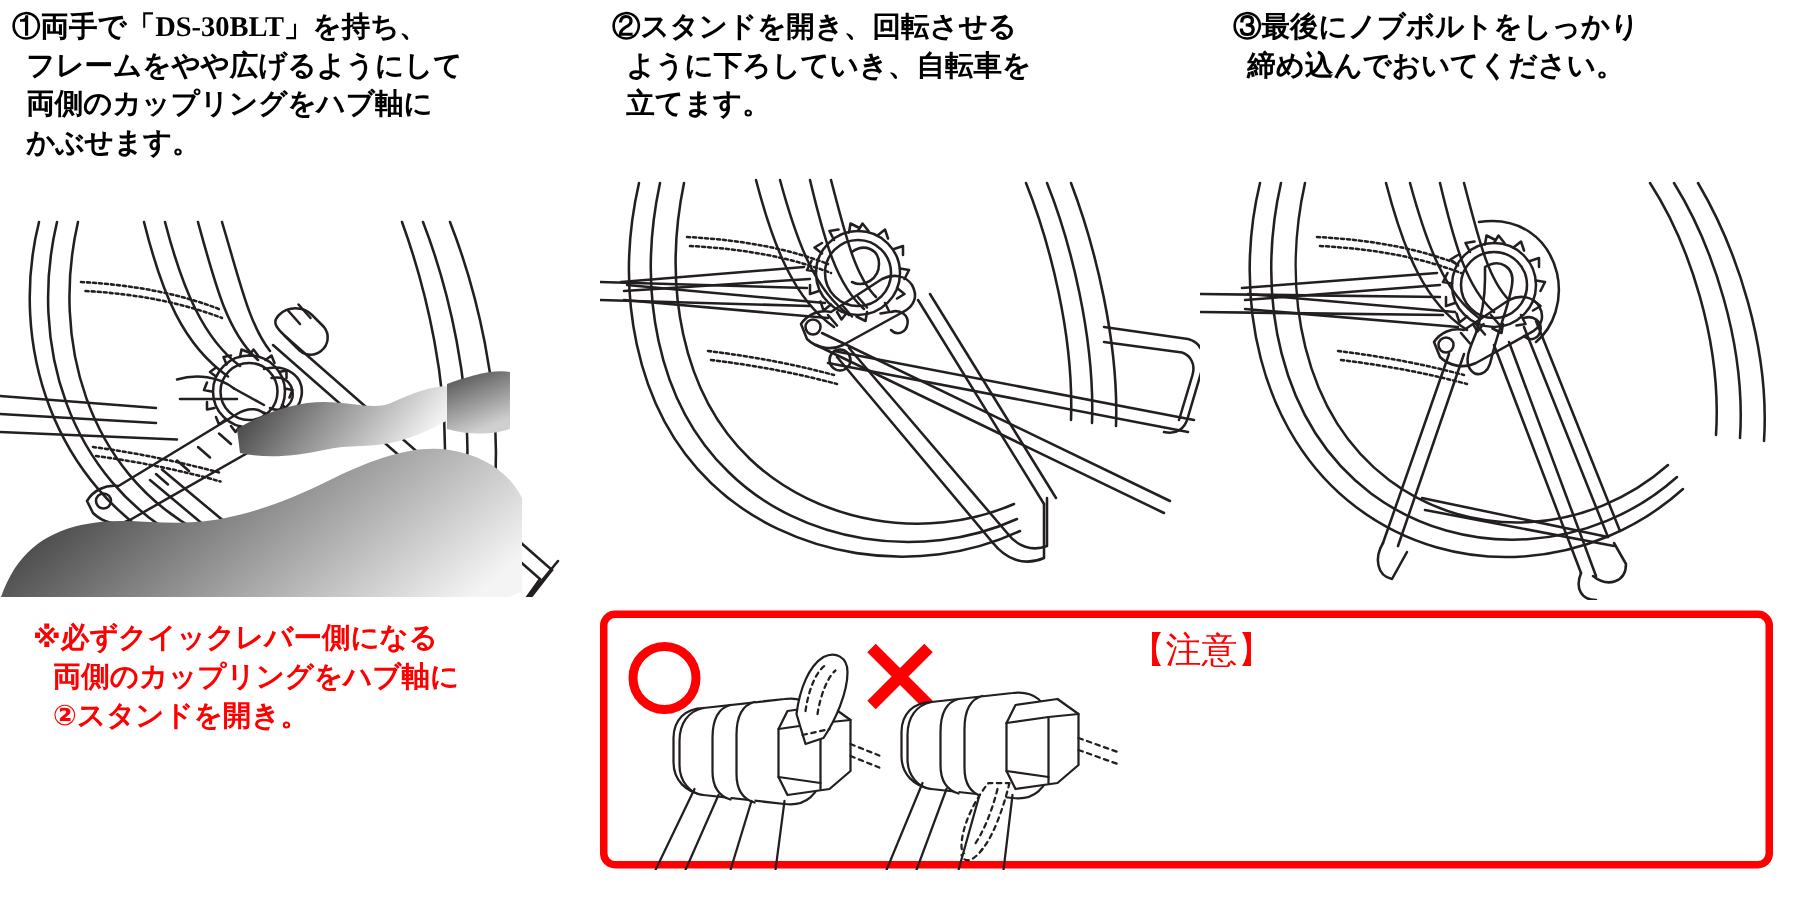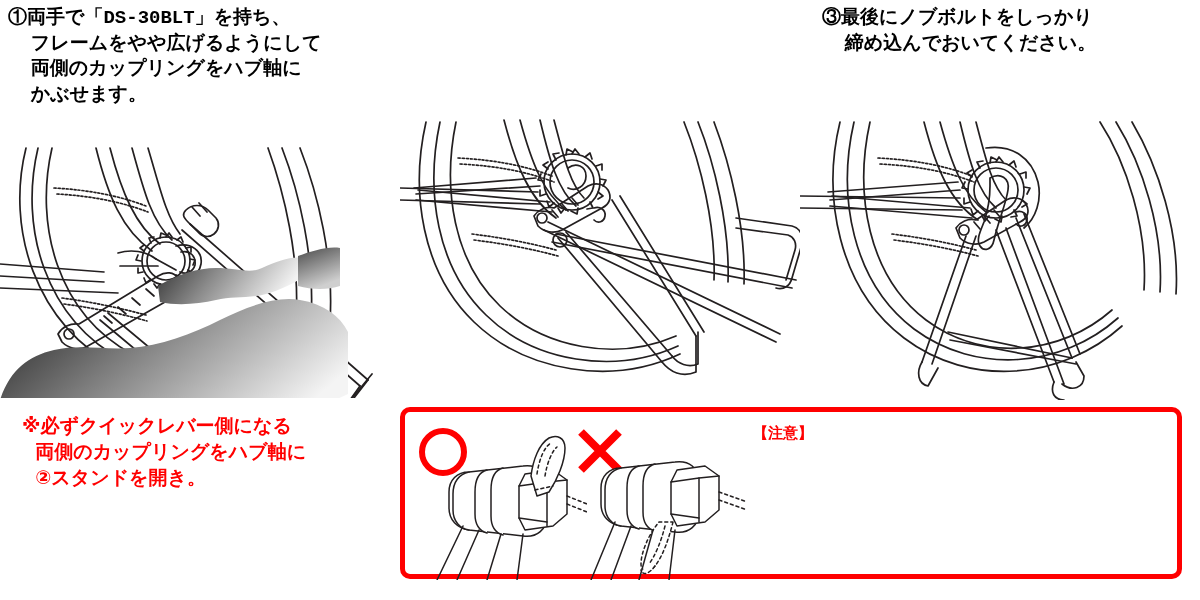--- a/index.html
+++ b/index.html
@@ -13,21 +13,21 @@
   #page {
     position: relative;
     width: 1200px;
     height: 600px;
     background: #ffffff;
     overflow: hidden;
   }
 
   .step-text {
     position: absolute;
-    font-family: Liberation Mono, monospace;
+    font-family: Liberation Serif, serif;
     font-weight: 700;
     font-size: 19px;
     line-height: 25.5px;
     color: #000000;
     white-space: pre;
     letter-spacing: 0px;
   }
 
   .note-text {
     position: absolute;
@@ -47,22 +47,22 @@
     height: 172px;
     border: 5px solid #ff0000;
     border-radius: 10px;
     box-sizing: border-box;
     background: #ffffff;
   }
 
   .warn-text {
     position: absolute;
     font-family: "DejaVu Sans", "Liberation Sans", sans-serif;
-    font-weight: 700;
-    font-size: 15px;
+    font-weight: 400;
+    font-size: 24px;
     line-height: 25px;
     color: #ff0000;
     white-space: pre;
   }
 
   .illus {
     position: absolute;
   }
   svg { display: block; }
 </style>
@@ -167,20 +167,23 @@
       </g>
       <g>
         <path d="M 0 282 C 10 252 28 238 54 232 C 80 226 104 232 130 230
                  C 160 228 192 216 220 202 C 248 188 276 178 300 182
                  C 324 186 340 198 348 214 L 348 276 C 320 290 288 296 256 294
                  C 220 292 186 282 152 284 C 110 286 64 294 26 300 L 0 300 Z" fill="url(#handGradB)"></path>
       </g>
     </svg>
   </div>
 
+  <div class="step-text" style="left:408px; top:6px;"><span>②スタンドを開き、回転させる</span>
+<span>  ように下ろしていき、自転車を</span>
+<span>  立てます。</span></div>
 
   <div class="illus" style="left:400px; top:100px; width:400px; height:300px;">
     <svg width="400" height="300" viewBox="0 0 400 300">
       <g fill="none" stroke="#231f20" stroke-width="1.7" stroke-linecap="round" stroke-linejoin="round">
 
         <path d="M 26 22 C 10 92 22 172 74 222 C 126 272 212 286 280 254"></path>
         <path d="M 40 22 C 25 92 37 168 86 215 C 134 262 214 275 278 246"></path>
         <path d="M 56 22 C 42 90 54 162 100 206 C 144 248 216 262 276 236"></path>
 
         <path d="M 284 22 C 300 62 316 124 314 180"></path>

